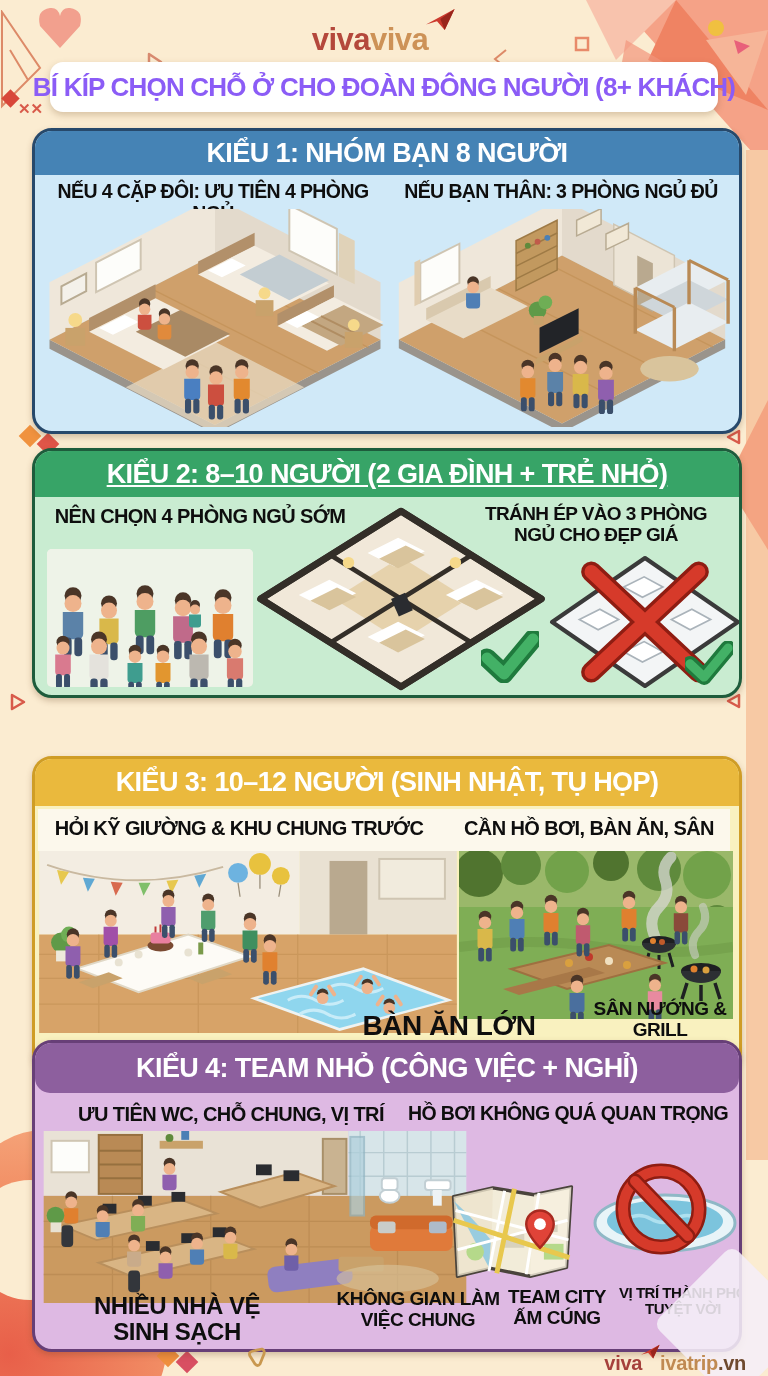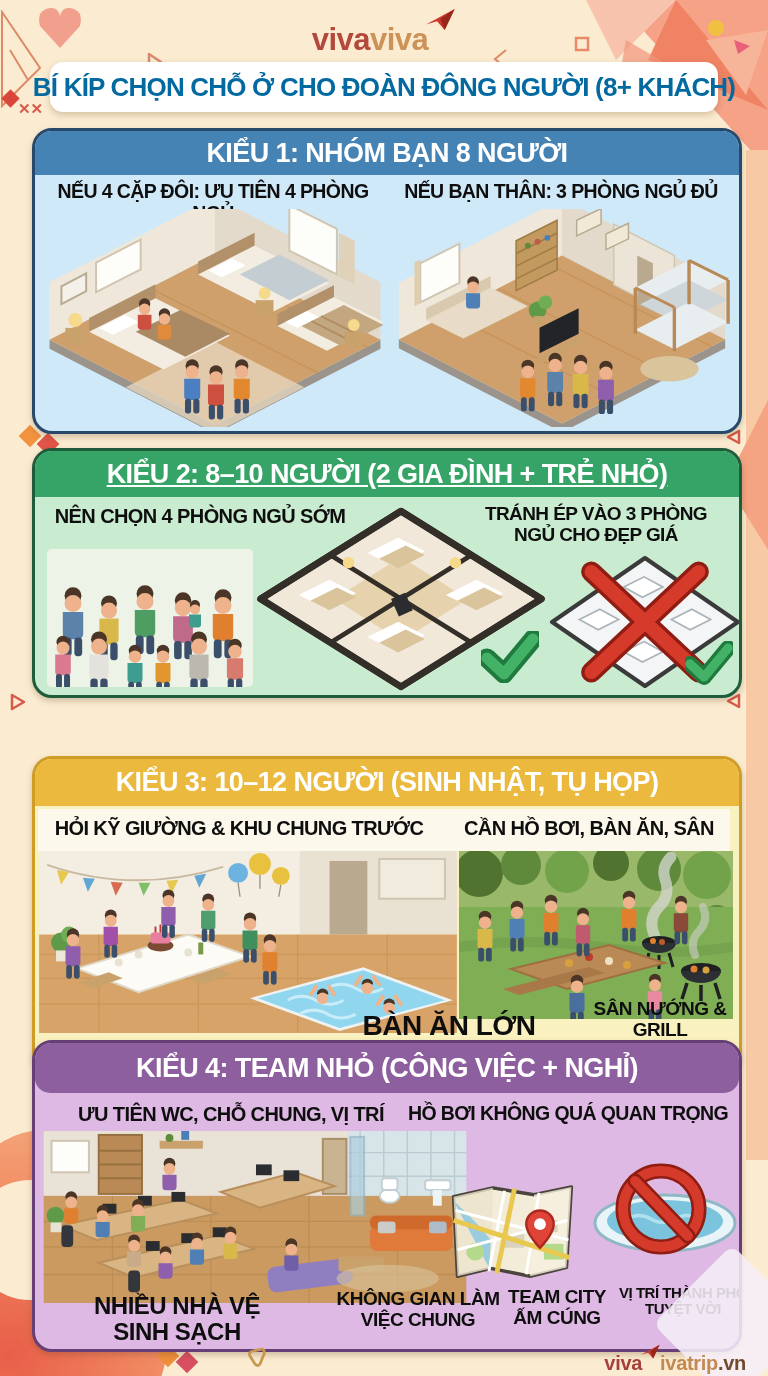--- a/index.html
+++ b/index.html
@@ -16,21 +16,21 @@
   .dot{border-radius:50%;z-index:1;}
   .outline-tri{z-index:1;}
   .white-diamond{left:676px;top:1268px;width:112px;height:112px;background:#f5eef7;opacity:.88;transform:rotate(45deg);z-index:3;border-radius:10px;}
   .xmark-deco{color:#d85a4a;font-weight:bold;font-size:15px;z-index:1;}
   
   .logo{left:0;top:8px;width:768px;text-align:center;font-size:31px;font-weight:bold;letter-spacing:-.5px;z-index:2;}
   .logo .v1{color:#b4483c;} .logo .v2{color:#cd9257;}
   .logo svg{vertical-align:18px;margin-left:-2px;}
   .title-banner{left:50px;top:62px;width:668px;height:50px;background:#ffffff;border-radius:13px;
     box-shadow:0 3px 7px rgba(120,80,40,.28);display:flex;align-items:center;justify-content:center;z-index:2;}
-  .title-banner span{font-size:26px;font-weight:bold;color:#0369a1;letter-spacing:-.8px;white-space:nowrap;}
+  .title-banner span{font-size:26px;font-weight:bold;color:#8b5cf6;letter-spacing:-.8px;white-space:nowrap;}
   
   .section{left:32px;width:704px;border-radius:20px;overflow:hidden;z-index:2;box-shadow:0 3px 6px rgba(100,60,30,.28);}
   .sec-h{width:100%;display:flex;align-items:center;justify-content:center;color:#fff;font-weight:bold;
          font-size:27px;letter-spacing:-.6px;white-space:nowrap;}
   .lbl{position:absolute;font-weight:bold;color:#0e0e0e;text-align:center;letter-spacing:-.6px;line-height:1.12;}
   .cap{position:absolute;font-weight:bold;color:#0e0e0e;text-align:center;letter-spacing:-.5px;line-height:1.08;z-index:5;}
   #sec1{top:128px;height:300px;background:#d0e9f8;border:3px solid #27496b;}
   #sec1 .sec-h{height:44px;background:#4583b5;}
   #sec2{top:448px;height:244px;background:#c9ecd1;border:3px solid #1e5c3c;}
   #sec2 .sec-h{height:46px;background:#37a467;text-decoration:underline;}

